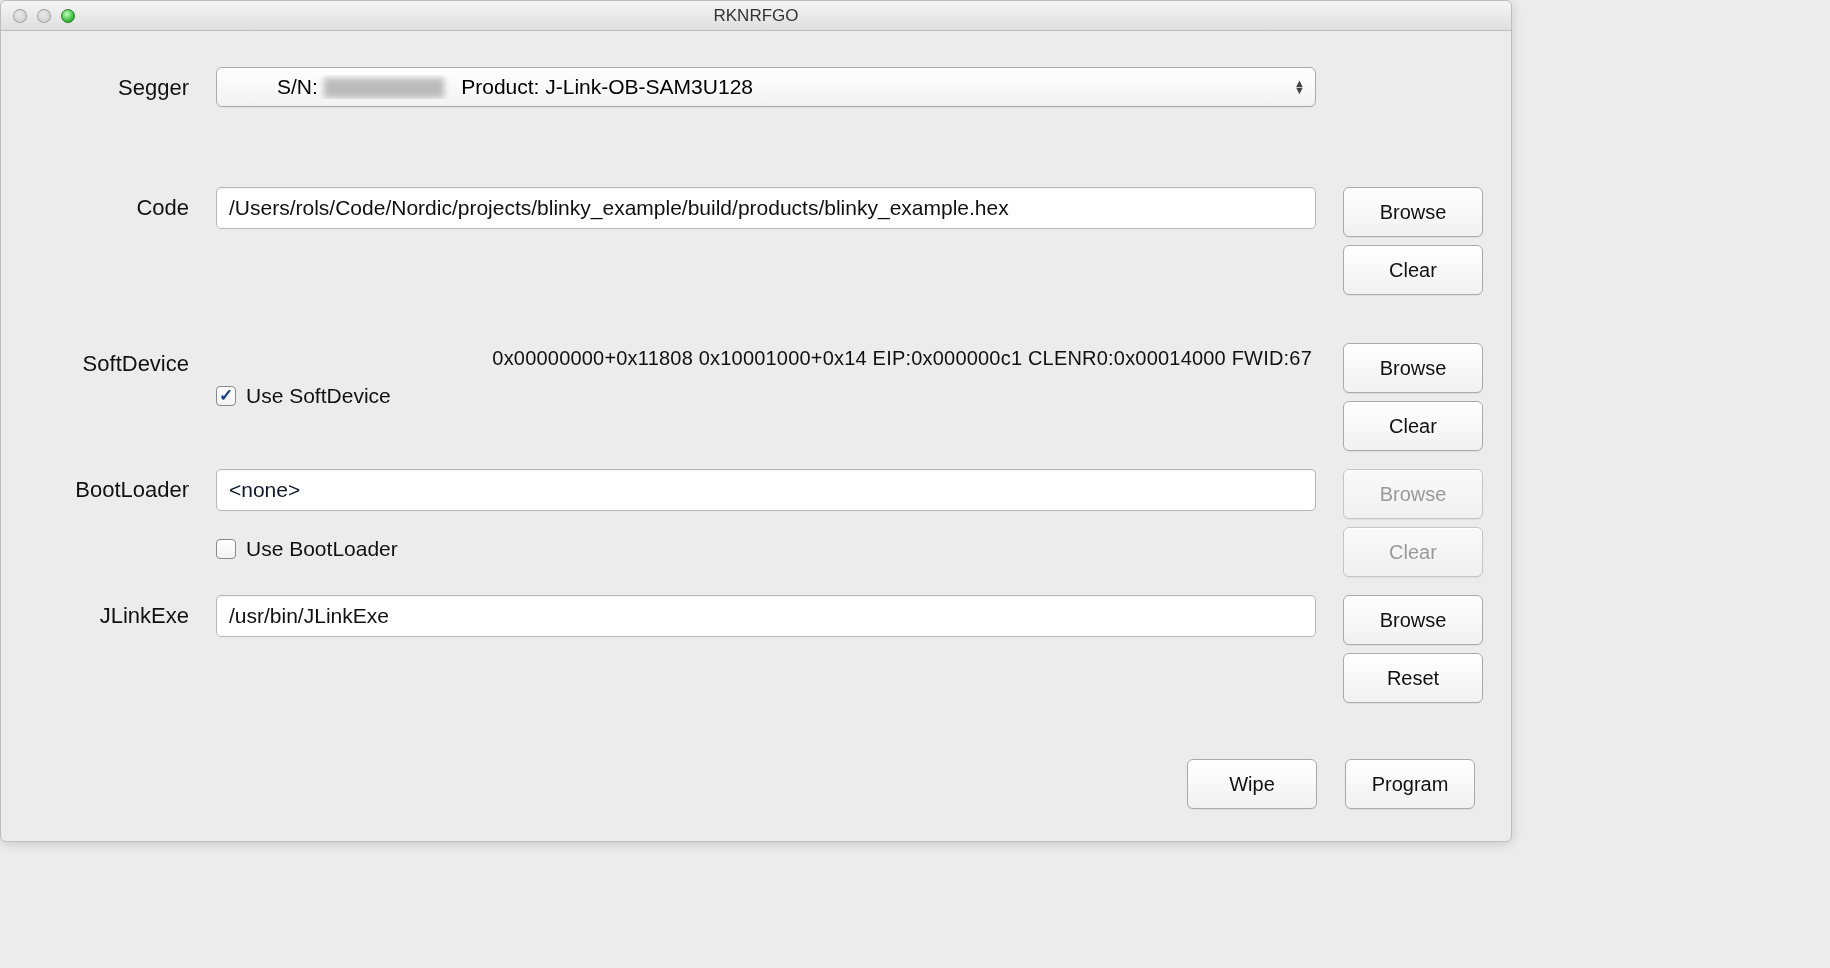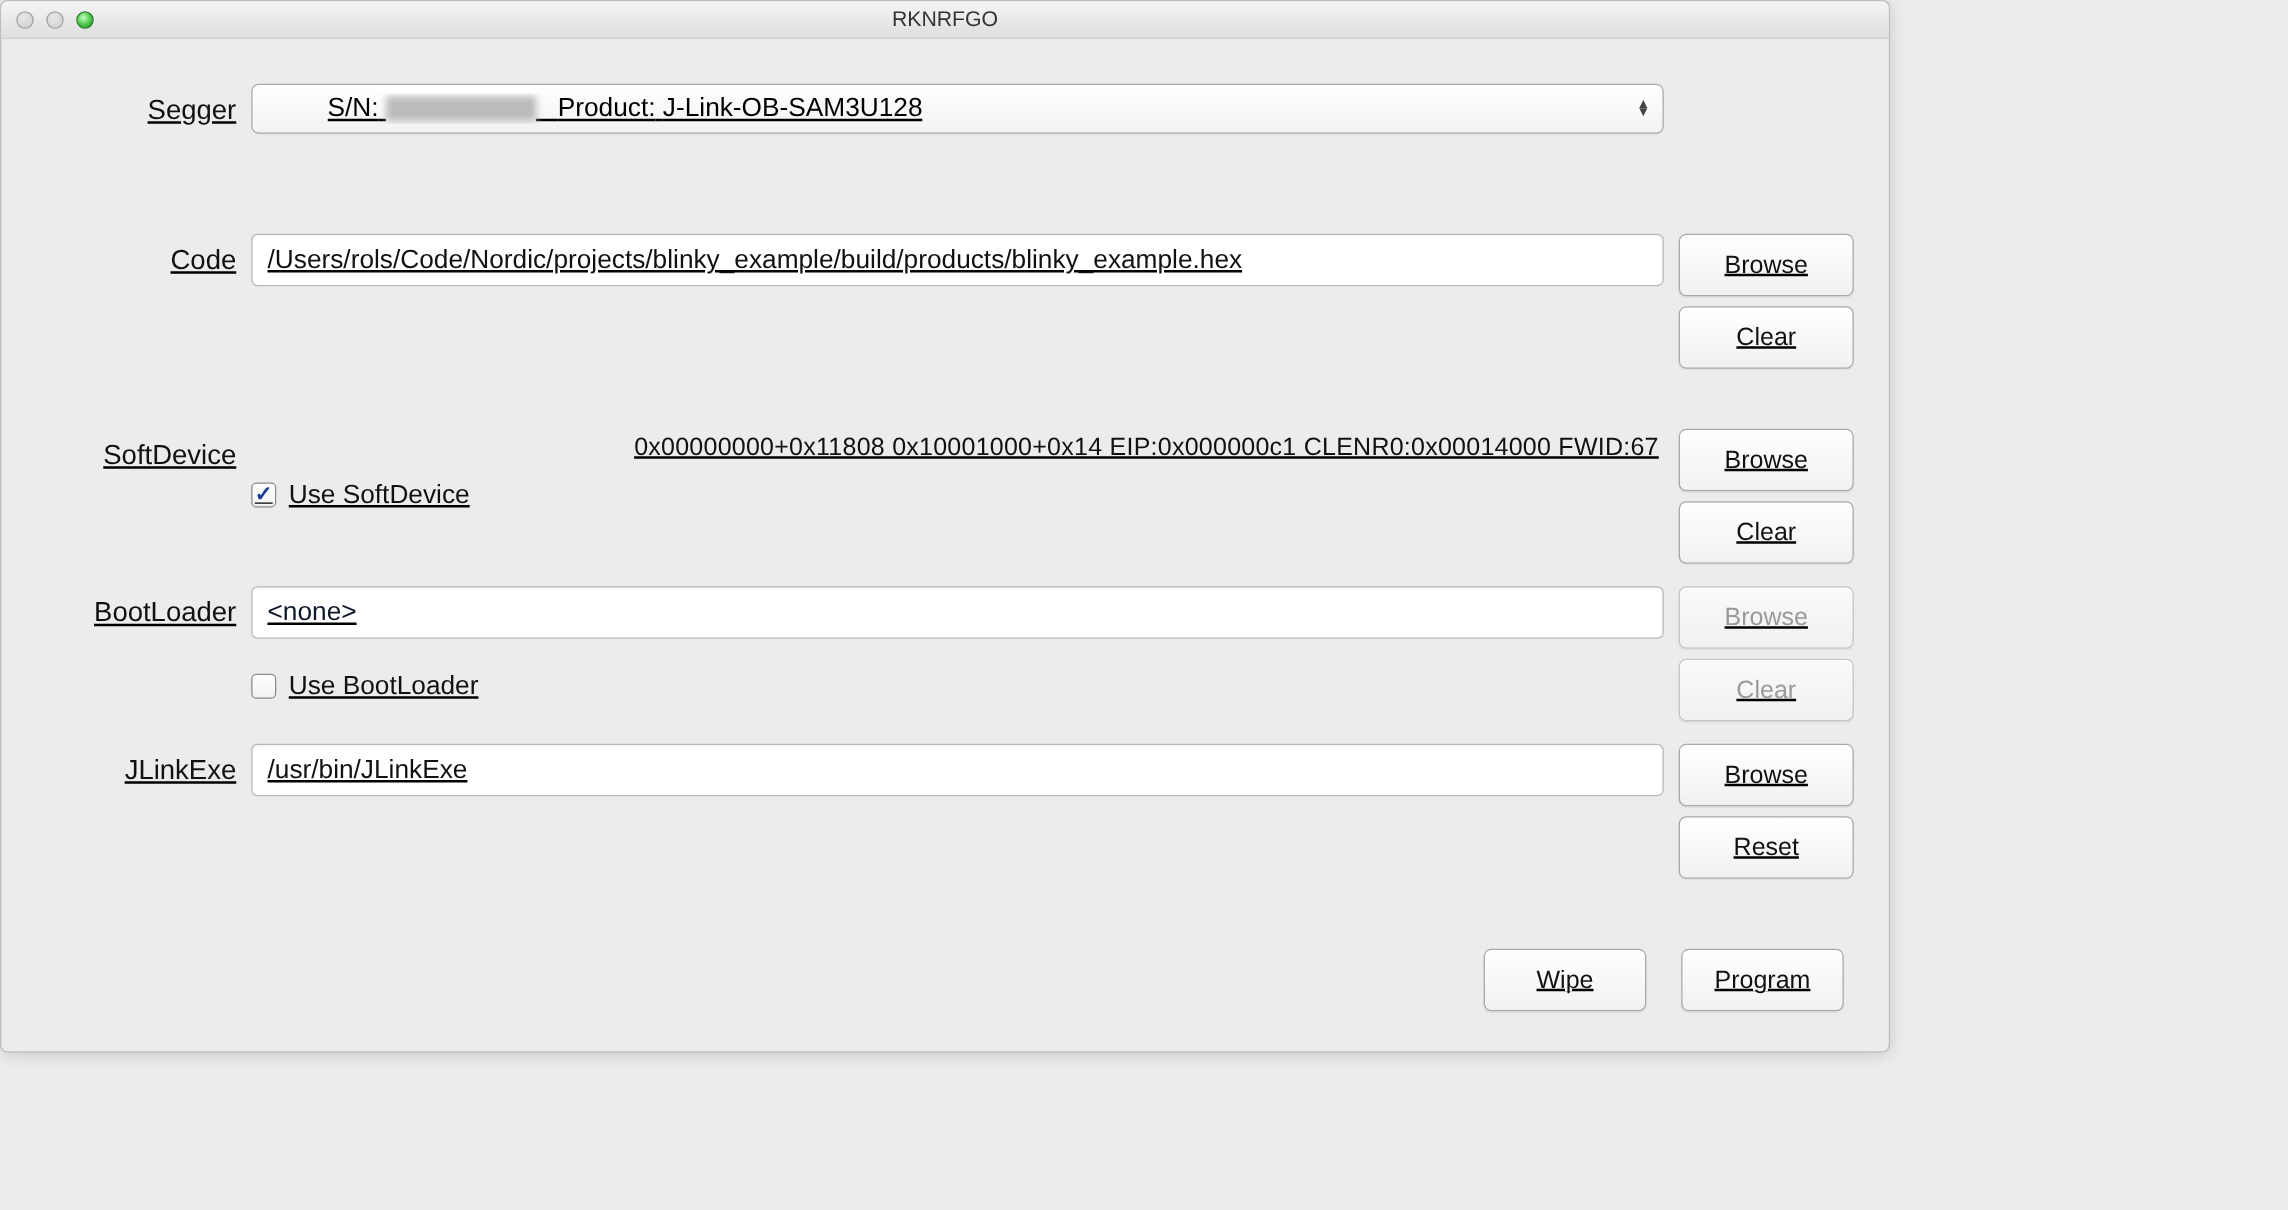--- a/index.html
+++ b/index.html
@@ -11,21 +11,20 @@
     overflow: hidden;
     font-size: 16px;
   }
   .window {
     width: 1512px;
     background: #ececec;
     border-radius: 6px;
     border: 1px solid #bdbdbd;
     box-shadow: 0 2px 12px rgba(0,0,0,0.15);
     position: relative;
-    text-decoration: underline;
   }
   .titlebar {
     height: 30px;
     background: linear-gradient(#f5f5f5,#dedede);
     border-top-left-radius: 6px;
     border-top-right-radius: 6px;
     border-bottom: 1px solid #bbb;
     display: flex;
     align-items: center;
     position: relative;
@@ -51,21 +50,21 @@
     font-size: 17px;
     color: #333;
     pointer-events: none;
   }
   .content {
     padding: 36px 28px 28px 28px;
   }
   .row {
     display: grid;
     grid-template-columns: 160px 1fr 140px;
-    column-gap: 12px;
+    column-gap: 27px;
     align-items: start;
     margin-bottom: 12px;
   }
   .row .label {
     text-align: right;
     padding-top: 8px;
     font-size: 22px;
     color: #111;
   }
   .row .mid { display:flex; flex-direction:column; }

